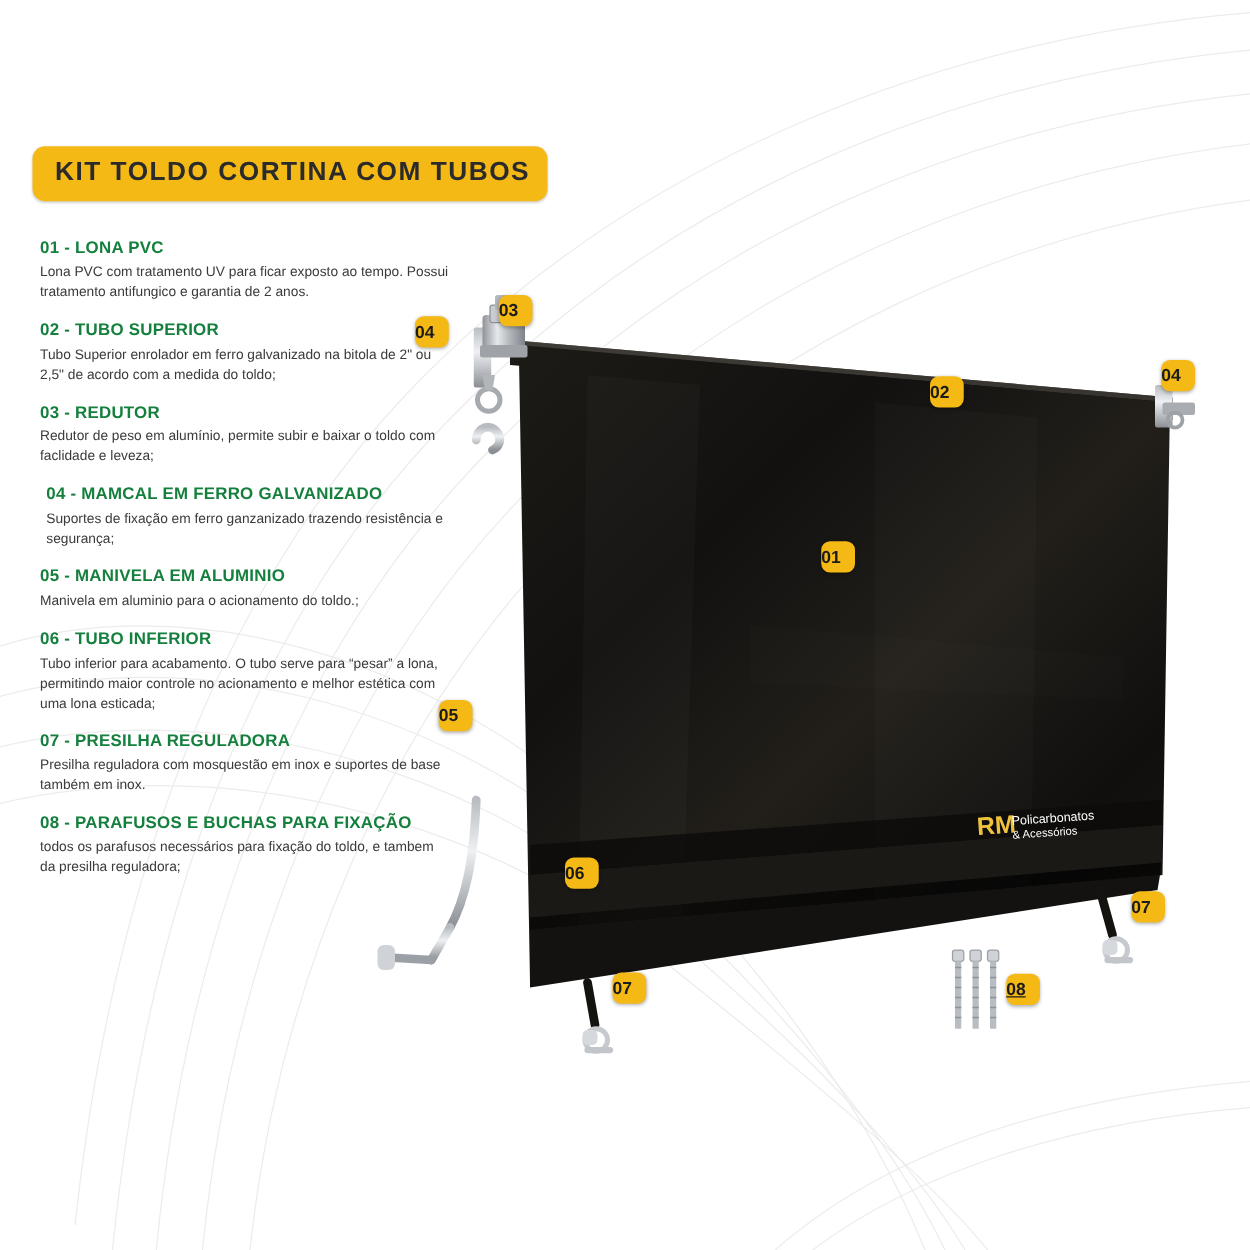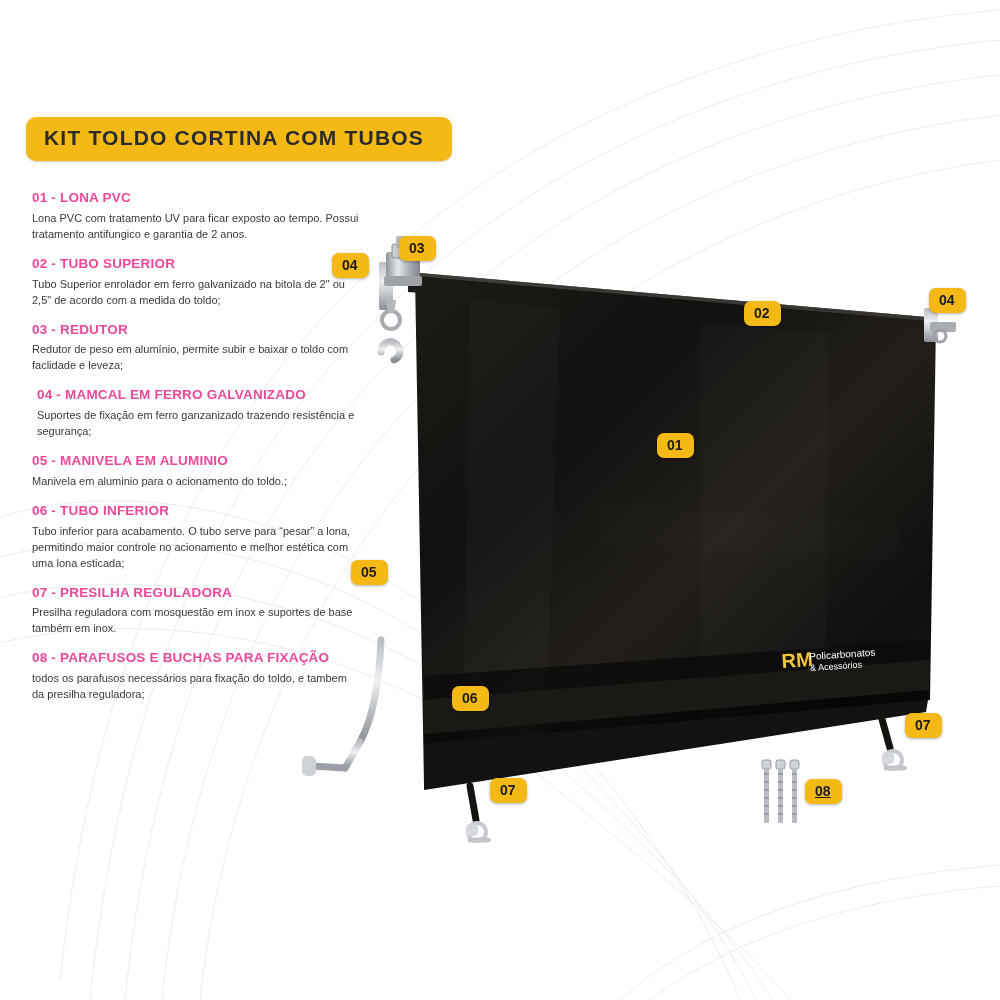--- a/index.html
+++ b/index.html
@@ -26,42 +26,42 @@
     inset: 0;
     pointer-events: none;
   }
   
   .title-banner {
     position: absolute;
     left: 26px;
     top: 117px;
     background: #F5B916;
     border-radius: 10px;
-    padding: 9px 28px 11px 18px;
+    padding: 9px 14px 11px 18px;
     box-shadow: 0 1px 2px rgba(0,0,0,.18);
   }
   .title-banner .title-text {
     font-size: 21px;
     letter-spacing: 1.2px;
     color: #2b2b2b;
     font-weight: bold;
     white-space: nowrap;
   }
   
   .legend {
     position: absolute;
     left: 32px;
     top: 190px;
     width: 330px;
   }
   .item { margin-bottom: 13px; }
   .item .head {
     font-size: 13.5px;
     font-weight: bold;
-    color: #ec4899;
+    color: #15803d;
     letter-spacing: .2px;
     margin-bottom: 4px;
     line-height: 1.25;
   }
   .item .body {
     font-size: 11px;
     color: #3a3a3a;
     line-height: 1.45;
   }
   .item.indent { padding-left: 5px; }
@@ -69,21 +69,21 @@
   .art { position: absolute; left: 0; top: 0; width: 1000px; height: 1000px; pointer-events: none; }
 
   
   .badge {
     position: absolute;
     background: #F5B916;
     color: #1b1b1b;
     font-weight: bold;
     font-size: 14px;
     border-radius: 7px;
-    padding: 5px 11px 6px 10px;
+    padding: 5px 11px 6px 0;
     box-shadow: 0 1px 3px rgba(0,0,0,.3);
     line-height: 1;
     text-align: center;
   }
 </style>
 </head>
 <body>
 
 <div id="page">
 

